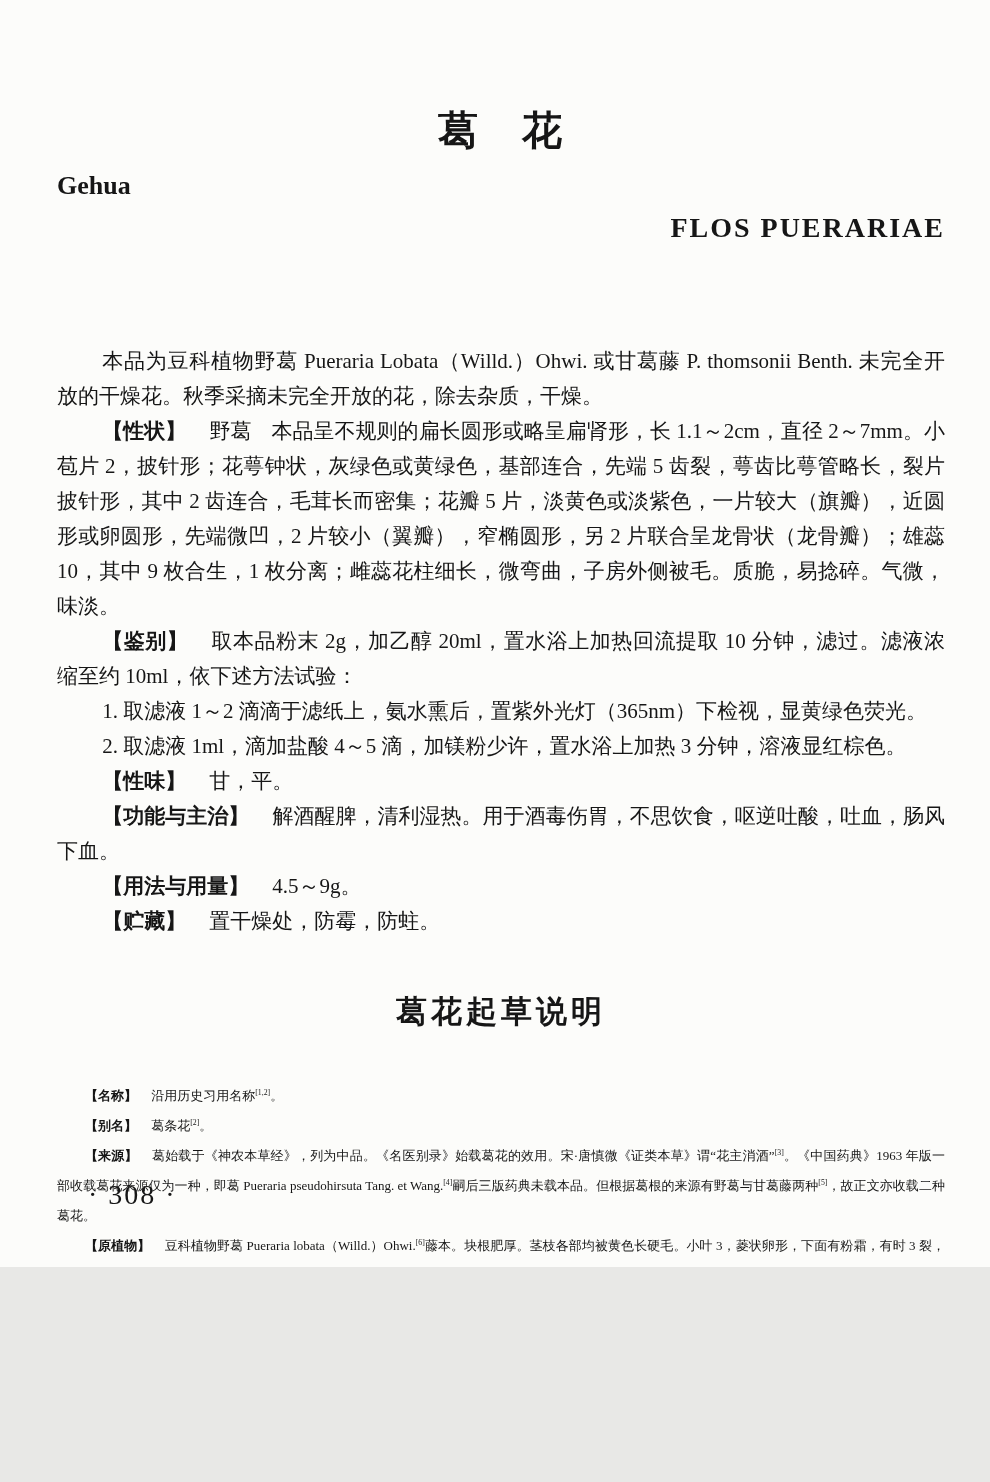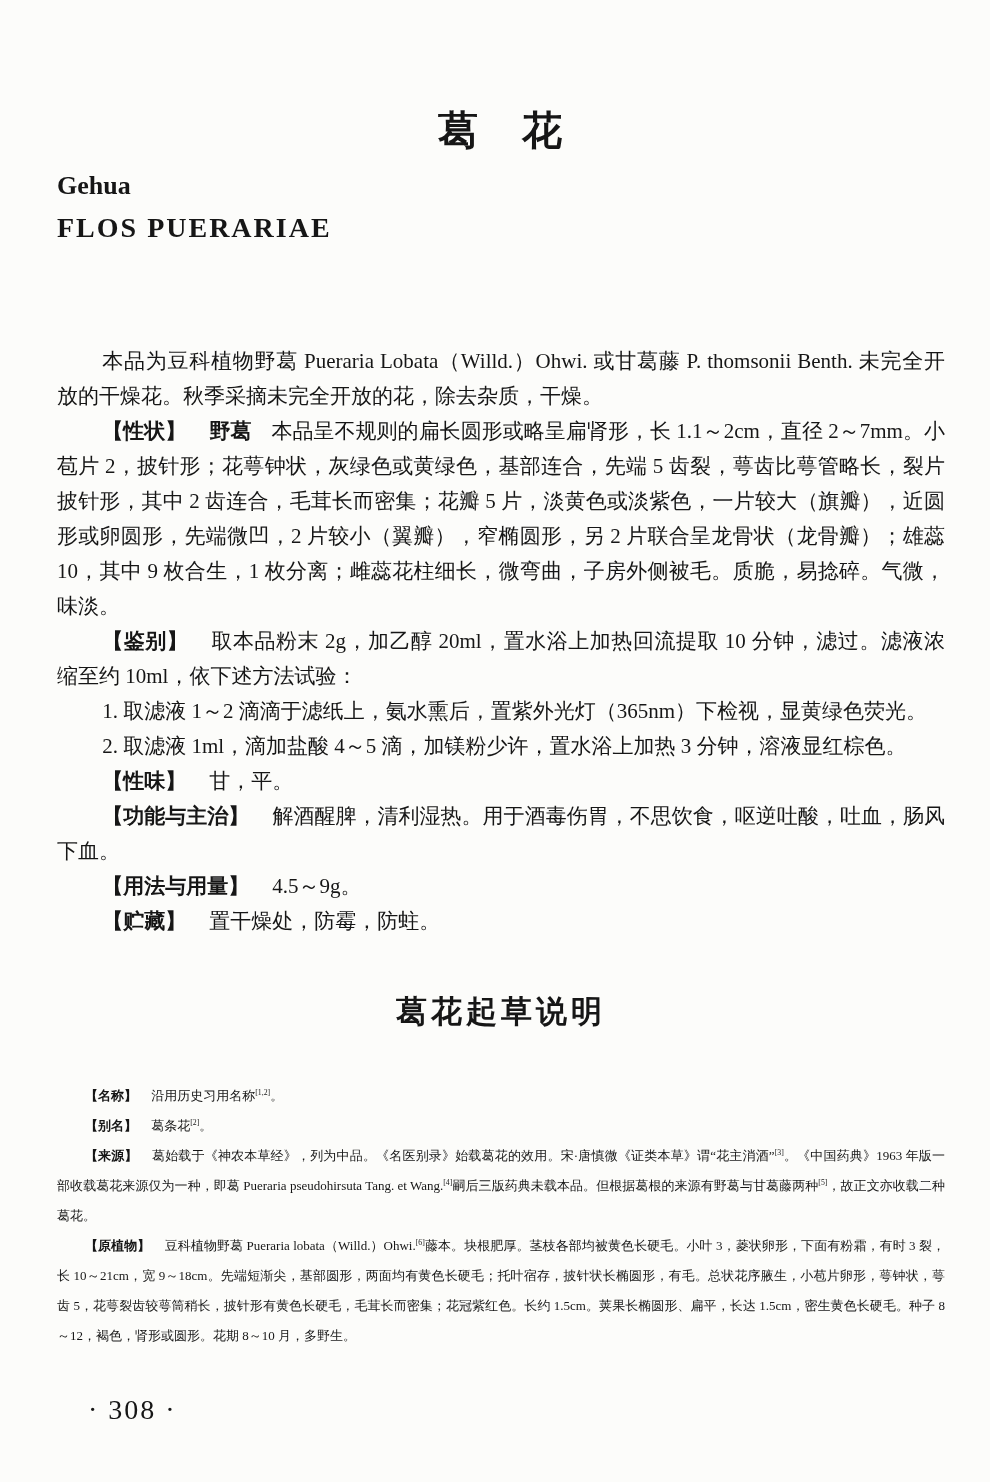--- a/index.html
+++ b/index.html
@@ -3,21 +3,21 @@
 <meta charset="utf-8">
 <style>
   html, body {
     margin: 0;
     padding: 0;
     background: #e8e8e6;
   }
   .page {
     position: relative;
     width: 990px;
-    height: 1482px;
+    height: 1267px;
     margin: 0 auto;
     background: #fcfcfa;
     color: #161616;
     font-family: "Liberation Serif", "DejaVu Serif", serif;
     box-sizing: border-box;
     padding: 0 45px 0 57px;
     overflow: hidden;
   }
   .title-cn {
     margin: 103px 0 0 0;
@@ -26,21 +26,21 @@
     font-weight: bold;
     letter-spacing: 2px;
   }
   .title-pinyin {
     margin-top: 13px;
     font-size: 26px;
     font-weight: bold;
   }
   .title-latin {
     margin-top: 11px;
-    text-align: left;
+    text-align: right;
     font-size: 28px;
     font-weight: bold;
     letter-spacing: 2px;
   }
   .monograph {
     margin-top: 100px;
   }
   .monograph .para {
     font-size: 21px;
     line-height: 35px;
@@ -53,21 +53,21 @@
     margin: 0;
     text-indent: 2.15em;
     text-align: justify;
     text-justify: inter-ideograph;
   }
   .lbl {
     font-weight: bold;
     margin-right: 1.1em;
   }
   .bold-run {
-    font-weight: bold;
+    font-weight: normal;
     margin-right: 0.95em;
   }
   sup.ref {
     font-size: 0.6em;
     line-height: 0;
     vertical-align: super;
   }
   .notes-heading {
     margin: 52px 0 48px 0;
     text-align: center;

